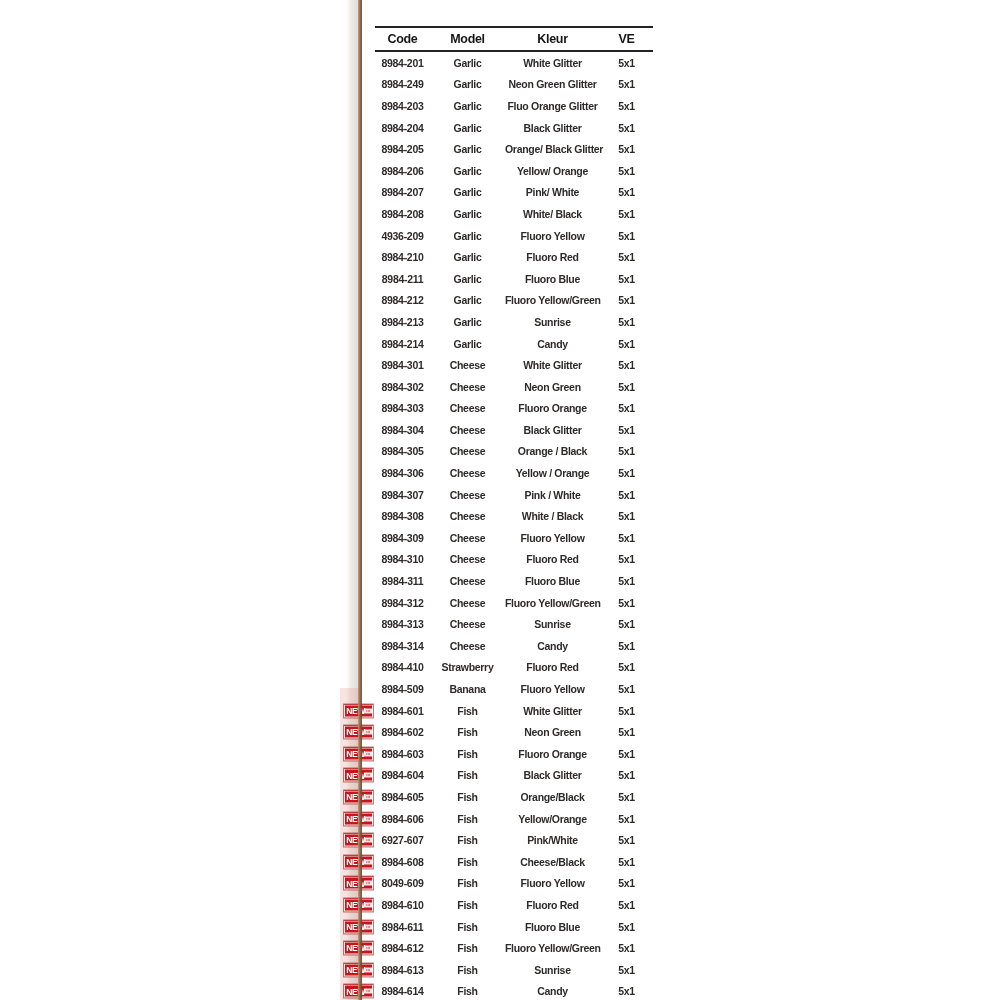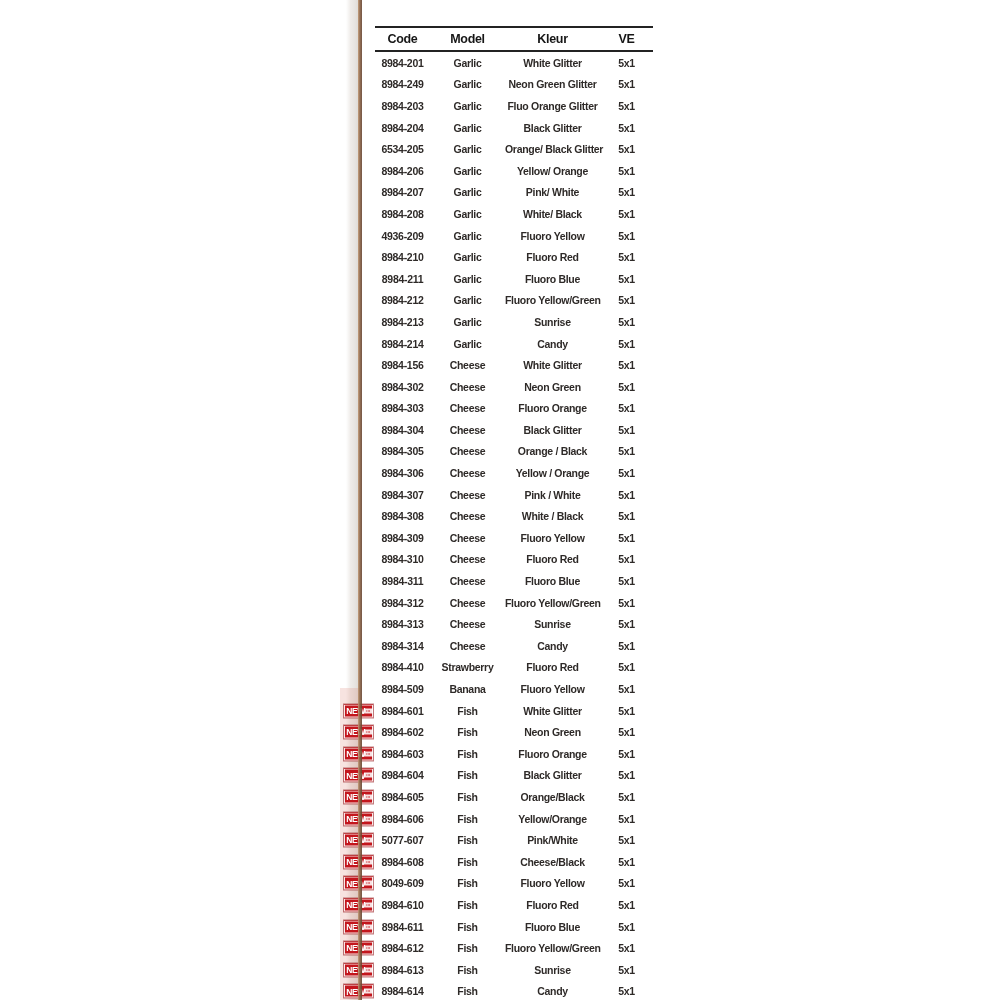--- a/index.html
+++ b/index.html
@@ -99,21 +99,21 @@
         <div class="cell">Fluo Orange Glitter</div>
         <div class="cell">5x1</div>
       </div>
       <div class="row">
         <div class="cell">8984-204</div>
         <div class="cell">Garlic</div>
         <div class="cell">Black Glitter</div>
         <div class="cell">5x1</div>
       </div>
       <div class="row">
-        <div class="cell">6534-205</div>
+        <div class="cell">8984-205</div>
         <div class="cell">Garlic</div>
         <div class="cell">Orange/ Black Glitter</div>
         <div class="cell">5x1</div>
       </div>
       <div class="row">
         <div class="cell">8984-206</div>
         <div class="cell">Garlic</div>
         <div class="cell">Yellow/ Orange</div>
         <div class="cell">5x1</div>
       </div>
@@ -159,21 +159,21 @@
         <div class="cell">Sunrise</div>
         <div class="cell">5x1</div>
       </div>
       <div class="row">
         <div class="cell">8984-214</div>
         <div class="cell">Garlic</div>
         <div class="cell">Candy</div>
         <div class="cell">5x1</div>
       </div>
       <div class="row">
-        <div class="cell">8984-156</div>
+        <div class="cell">8984-301</div>
         <div class="cell">Cheese</div>
         <div class="cell">White Glitter</div>
         <div class="cell">5x1</div>
       </div>
       <div class="row">
         <div class="cell">8984-302</div>
         <div class="cell">Cheese</div>
         <div class="cell">Neon Green</div>
         <div class="cell">5x1</div>
       </div>
@@ -315,21 +315,21 @@
         <div class="cell">8984-606</div>
         <div class="cell">Fish</div>
         <div class="cell">Yellow/Orange</div>
         <div class="cell">5x1</div>
         <div class="badge">
           <span class="lbl">NEW</span>
           <span class="sfx">!</span>
         </div>
       </div>
       <div class="row">
-        <div class="cell">5077-607</div>
+        <div class="cell">6927-607</div>
         <div class="cell">Fish</div>
         <div class="cell">Pink/White</div>
         <div class="cell">5x1</div>
         <div class="badge">
           <span class="lbl">NEW</span>
           <span class="sfx">!</span>
         </div>
       </div>
       <div class="row">
         <div class="cell">8984-608</div>

